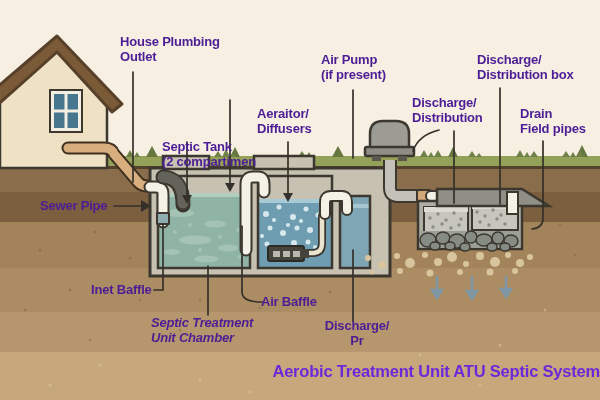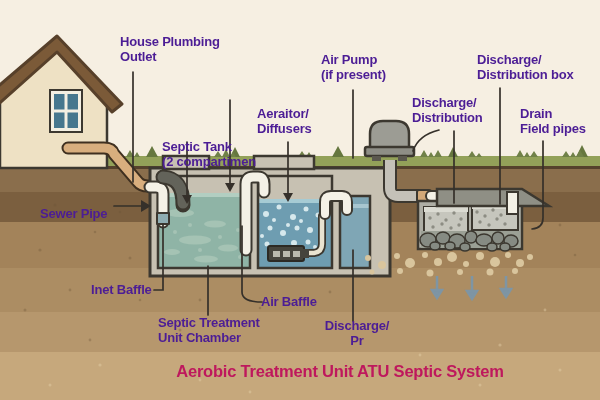--- a/index.html
+++ b/index.html
@@ -9,28 +9,28 @@
   .lbl{position:absolute;font:600 13px/1.18 "Liberation Sans",sans-serif;color:#4c1d95;
        white-space:pre-line;letter-spacing:-0.2px;}
   #lbl-house{left:120px;top:34px;}
   #lbl-inlet-baffle{left:193px;top:83px;}
   #lbl-septic-tank{left:162px;top:106px;margin-top:33px;}
   #lbl-aerator{left:257px;top:106px;}
   #lbl-air-pump{left:321px;top:52px;}
   #lbl-discharge-dist{left:412px;top:95px;}
   #lbl-discharge-box{left:477px;top:52px;}
   #lbl-drain-field{left:520px;top:106px;}
-  #lbl-sewer-pipe{left:40px;top:198px;margin-top:8px;}
+  #lbl-sewer-pipe{left:40px;top:198px;}
   #lbl-inet-baffle{left:91px;top:282px;}
   #lbl-air-lines{left:261px;top:294px;}
-  #lbl-septic-treatment{left:158px;top:315px;}
+  #lbl-septic-treatment{left:151px;top:315px;font-style:italic;}
   #lbl-discharge-pump{left:305px;top:318px;width:104px;text-align:center;}
   #lbl-treated-water{left:393px;top:303px;width:170px;text-align:center;}
-  #diagram-title{position:absolute;left:80px;top:362px;width:520px;text-align:center;
-       font:700 16.5px/1.2 "Liberation Sans",sans-serif;color:#be185d;letter-spacing:-0.2px;}
+  #diagram-title{position:absolute;left:80px;top:362px;width:520px;text-align:right;
+       font:700 16.5px/1.2 "Liberation Sans",sans-serif;color:#6d28d9;letter-spacing:-0.2px;}
 </style>
 </head>
 <body>
 
 <div id="stage">
 
 <svg width="600" height="400" viewBox="0 0 600 400">
 
   <g>
     <rect x="0" y="166" width="600" height="26" fill="#8a6e4c"></rect>

